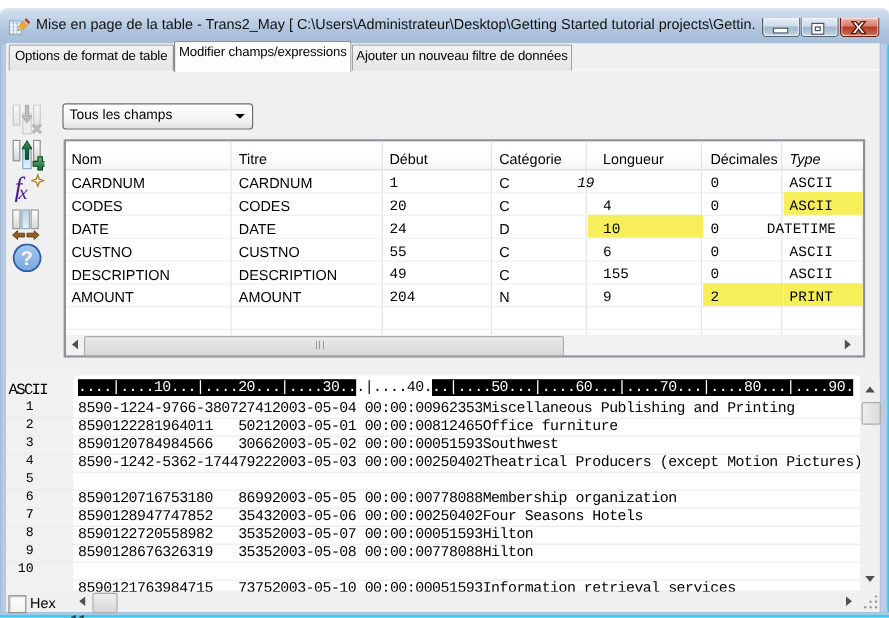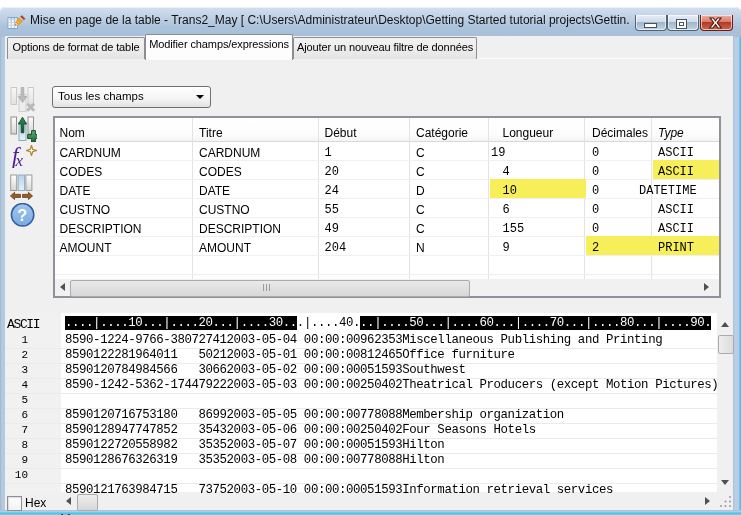--- a/index.html
+++ b/index.html
@@ -194,21 +194,21 @@
     <div class="gp rowline" style="top:137px;"></div>
     <div class="gp rowline" style="top:156px;"></div>
     <div class="gp yellow" style="left:598px;top:42px;width:66px;height:19px;"></div>
     <div class="gp yellow" style="left:435px;top:61px;width:96px;height:19px;"></div>
     <div class="gp yellow" style="left:531px;top:118px;width:66.5px;height:19px;"></div>
     <div class="gp yellow" style="left:598px;top:118px;width:66px;height:19px;"></div>
     <div class="gp gcell" style="left:4.5px;top:26px;">CARDNUM</div>
     <div class="gp gcell" style="left:144px;top:26px;">CARDNUM</div>
     <div class="gp gcell mono" style="left:269.5px;top:26px;">1</div>
     <div class="gp gcell" style="left:361px;top:26px;">C</div>
-    <div class="gp gcell mono" style="left:436px;top:26px;">19</div>
+    <div class="gp gcell mono" style="left:426px;top:26px;font-style:italic;">19</div>
     <div class="gp gcell mono" style="left:537px;top:26px;">0</div>
     <div class="gp gcell mono" style="left:603px;top:26px;">ASCII</div>
     <div class="gp gcell" style="left:4.5px;top:45px;">CODES</div>
     <div class="gp gcell" style="left:144px;top:45px;">CODES</div>
     <div class="gp gcell mono" style="left:269.5px;top:45px;">20</div>
     <div class="gp gcell" style="left:361px;top:45px;">C</div>
     <div class="gp gcell mono" style="left:447.5px;top:45px;">4</div>
     <div class="gp gcell mono" style="left:537px;top:45px;">0</div>
     <div class="gp gcell mono" style="left:603px;top:45px;">ASCII</div>
     <div class="gp gcell" style="left:4.5px;top:64px;">DATE</div>

